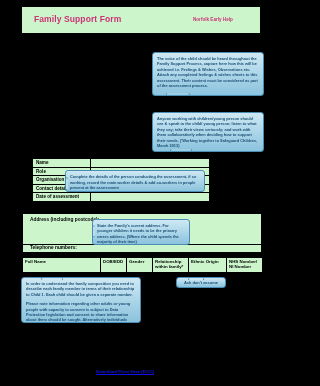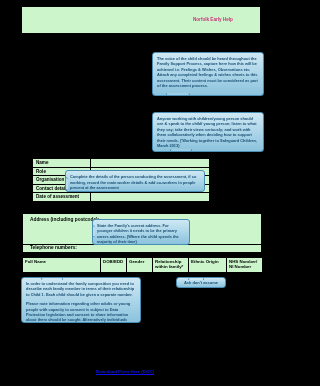--- a/index.html
+++ b/index.html
@@ -302,20 +302,21 @@
     text-decoration: underline;
     white-space: nowrap;
   }
 </style>
 </head>
 <body>
 
 <div class="page">
 
   <div class="header-band"></div>
+  <div class="header-title">Family Support Form</div>
   <div class="header-sub">Norfolk Early Help</div>
 
   <div class="callout" id="callout-voice-of-child">
     <p>The voice of the child should be heard throughout the Family Support Process, capture here how this will be achieved i.e. Feelings &amp; Wishes, Observations etc. Attach any completed feelings &amp; wishes sheets to this assessment. Their content must be considered as part of the assessment process.</p>
     <span class="tail"></span>
   </div>
 
   <div class="callout" id="callout-anyone-working">
     <p>Anyone working with children/young person should see &amp; speak to the child/ young person; listen to what they say; take their views seriously; and work with them collaboratively when deciding how to support their needs. ('Working together to Safeguard Children, March 2013)</p>
     <span class="tail"></span>

